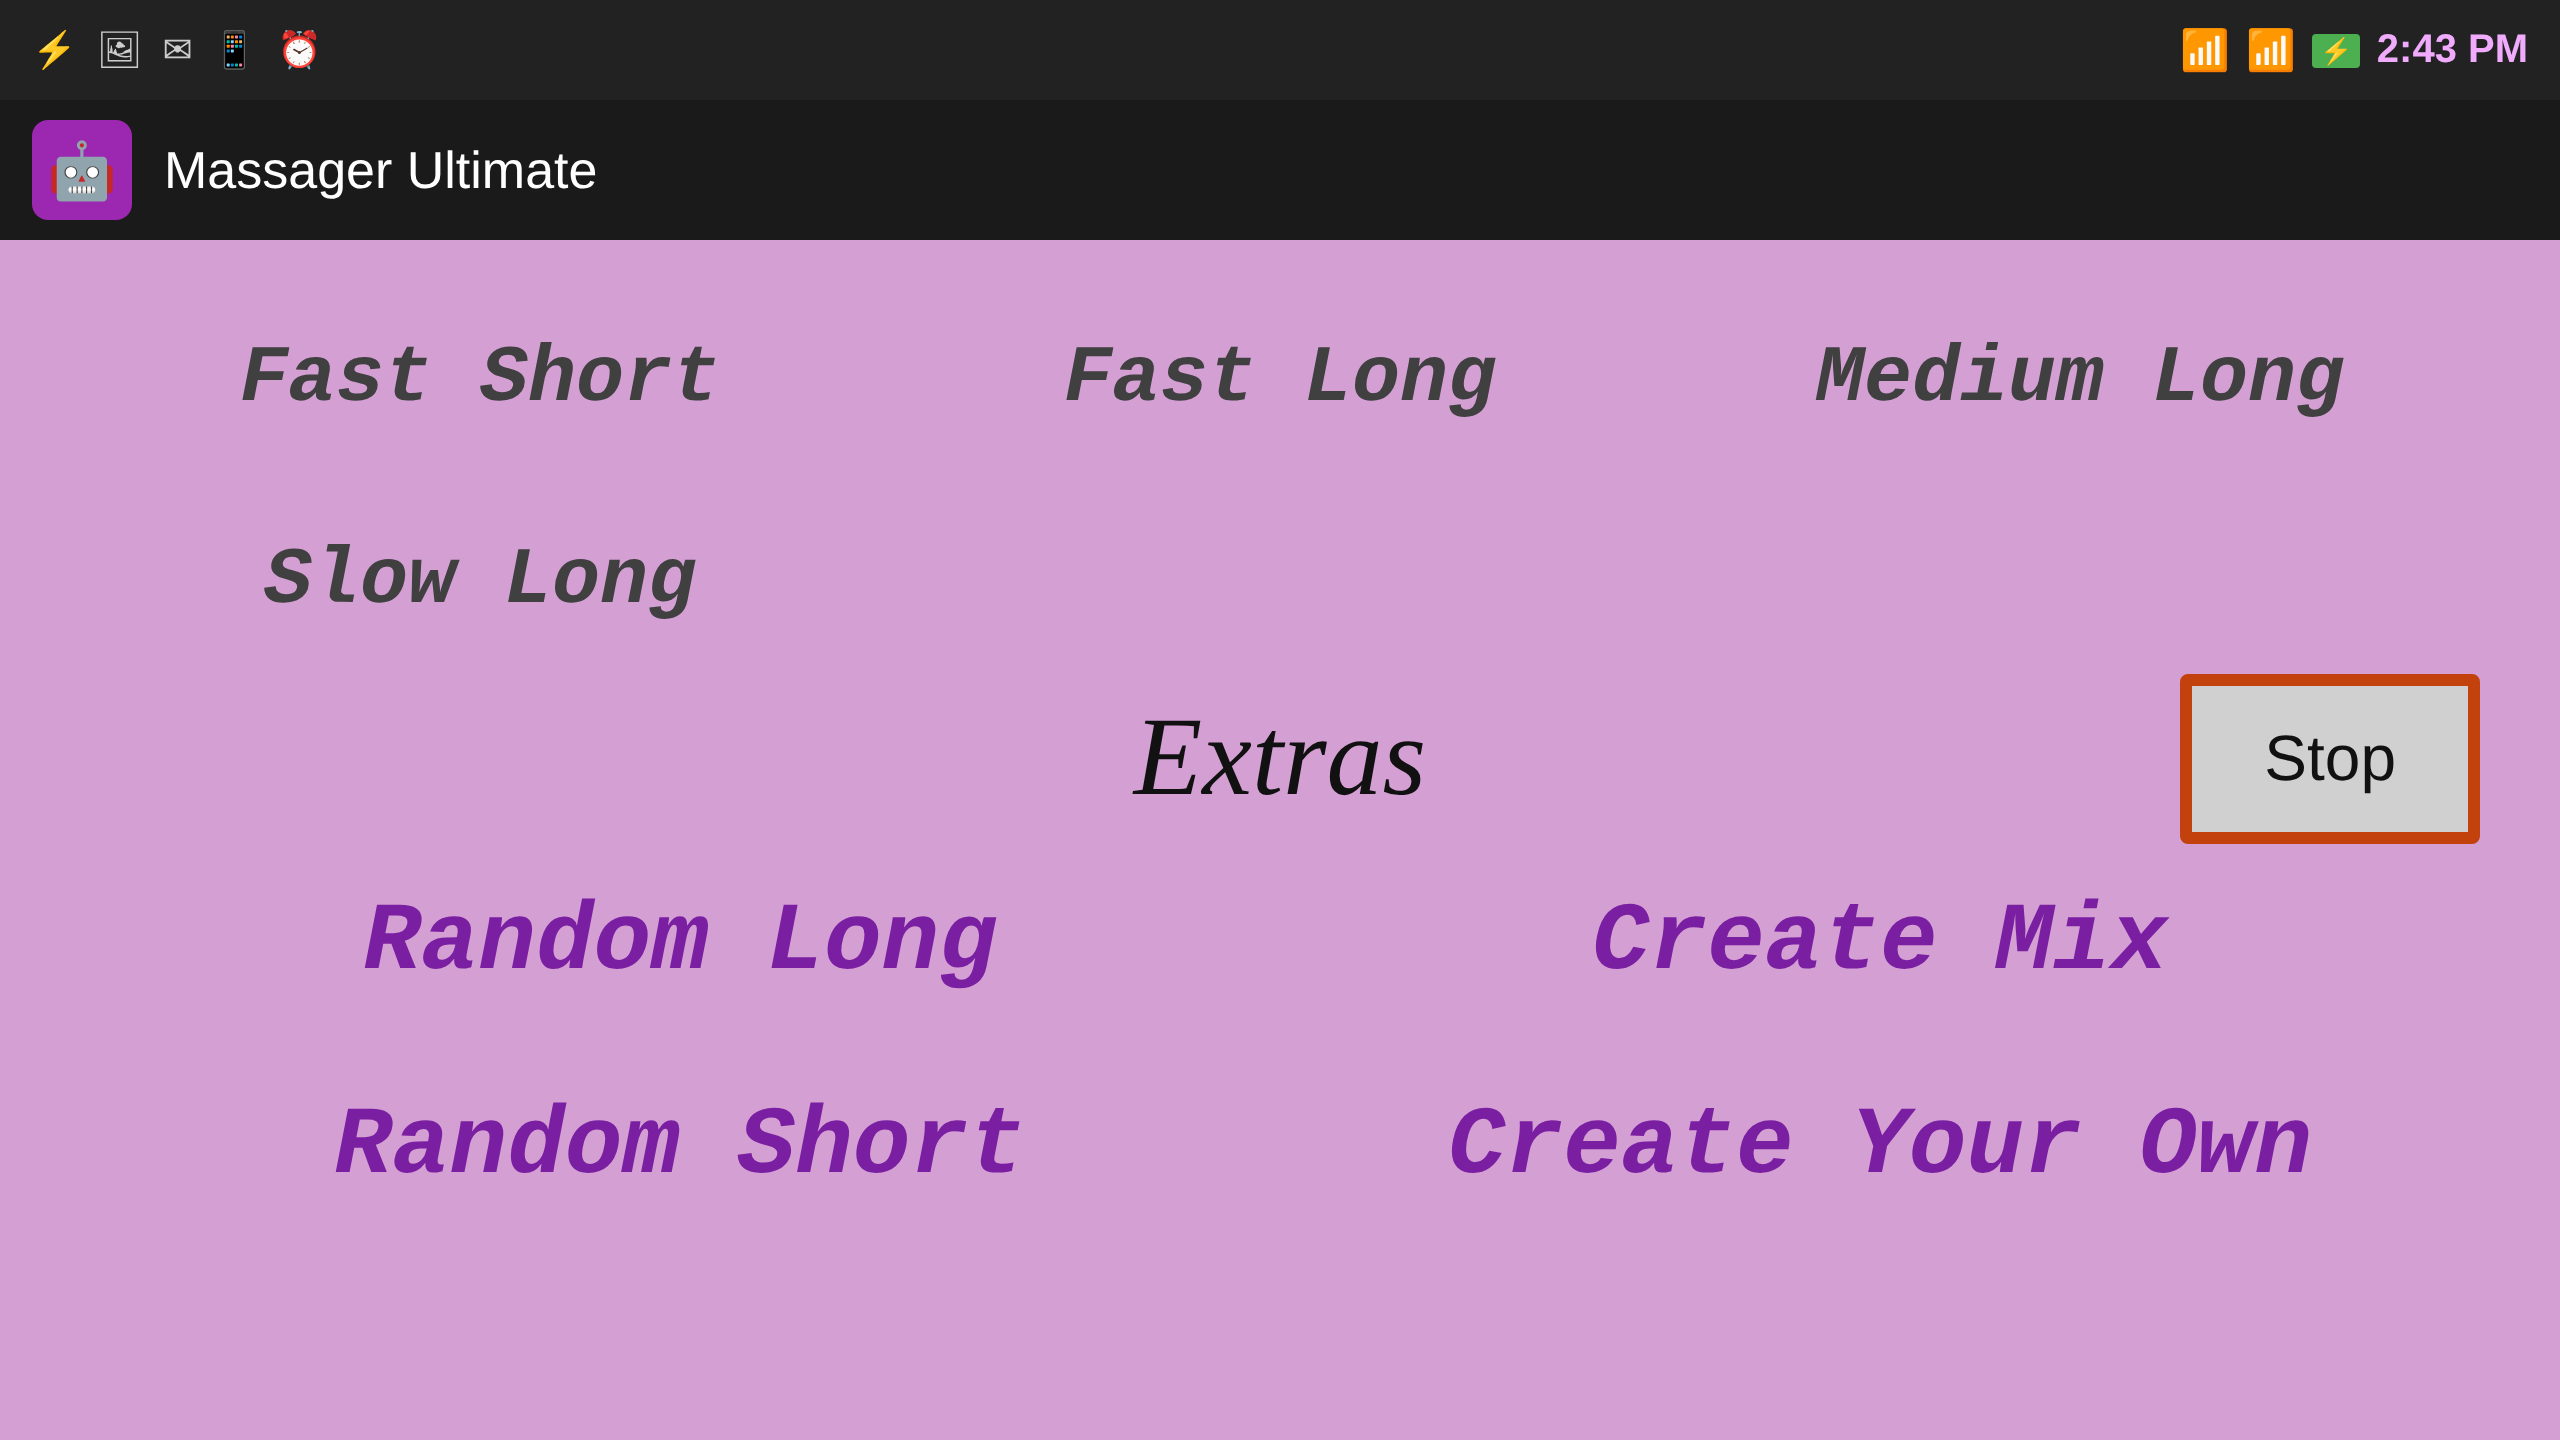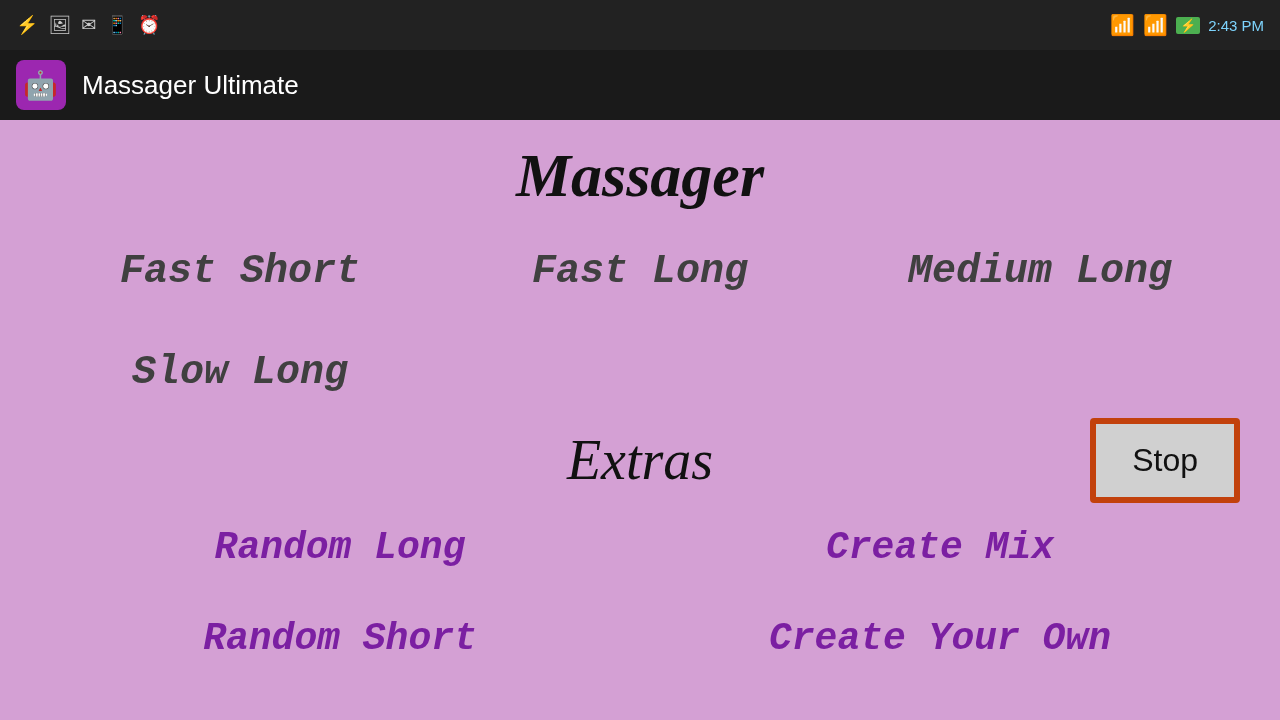--- a/index.html
+++ b/index.html
@@ -45,23 +45,23 @@
     .battery-icon {
       background: #4caf50;
       color: #000;
       font-size: 13px;
       padding: 1px 4px;
       border-radius: 2px;
       font-weight: bold;
     }
 
     .time {
-      font-size: 15px;
-      font-weight: normal;
-      color: #7dd3fc;
+      font-size: 20px;
+      font-weight: bold;
+      color: #f0abfc;
     }
 
     
     #title-bar {
       width: 1280px;
       height: 70px;
       background: #1a1a1a;
       display: flex;
       align-items: center;
       padding: 0 16px;
@@ -165,21 +165,21 @@
     .random-grid {
       display: grid;
       grid-template-columns: 1fr 1fr;
       width: 100%;
       gap: 0;
       margin-top: 10px;
     }
 
     .random-button {
       font-family: 'Courier New', Courier, monospace;
-      font-size: 38px;
+      font-size: 48px;
       font-style: italic;
       font-weight: bold;
       color: #7b1fa2;
       background: transparent;
       border: none;
       cursor: pointer;
       padding: 24px 20px;
       text-align: center;
       display: block;
     }
@@ -205,21 +205,20 @@
 
 <div id="title-bar">
   <div class="app-icon">
     <span style="color:white;font-size:28px;">🤖</span>
   </div>
   <span class="app-title">Massager Ultimate</span>
 </div>
 
 <div id="main-content">
 
-  <div class="section-title">Massager</div>
 
   <div class="buttons-grid">
     <button class="mode-button">Fast Short</button>
     <button class="mode-button">Fast Long</button>
     <button class="mode-button">Medium Long</button>
     <button class="mode-button">Slow Long</button>
   </div>
 
   <div class="extras-row">
     <div class="extras-title">Extras</div>

